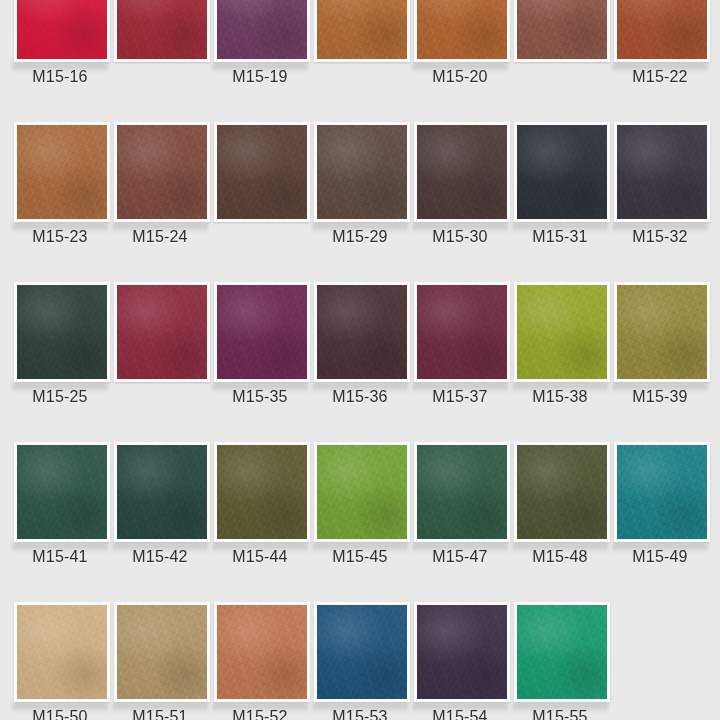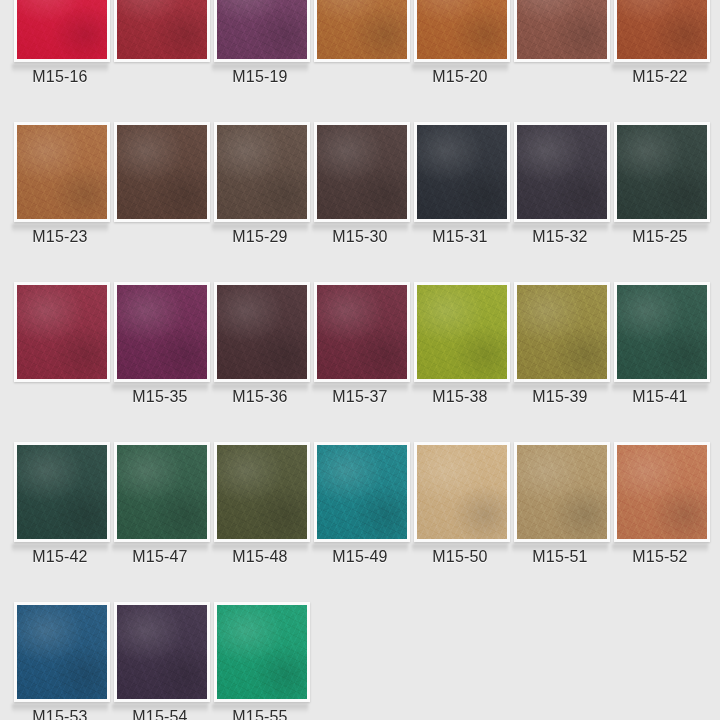--- a/index.html
+++ b/index.html
@@ -147,20 +147,29 @@
       <div class="swatch-frame">
         <div class="swatch" style="background-color: rgb(169, 105, 60);"></div>
       </div>
       <div class="label-band">
         <div class="shadowbar"></div>
         <span class="swatch-label">M15-23</span>
       </div>
     </div>
     <div class="cell">
       <div class="swatch-frame">
+        <div class="swatch" style="background-color: rgb(125, 74, 62);"></div>
+      </div>
+      <div class="label-band">
+        <div class="shadowbar"></div>
+        <span class="swatch-label">M15-24</span>
+      </div>
+    </div>
+    <div class="cell">
+      <div class="swatch-frame">
         <div class="swatch" style="background-color: rgb(91, 64, 54);"></div>
       </div>
     </div>
     <div class="cell">
       <div class="swatch-frame">
         <div class="swatch" style="background-color: rgb(93, 74, 64);"></div>
       </div>
       <div class="label-band">
         <div class="shadowbar"></div>
         <span class="swatch-label">M15-29</span>
@@ -261,20 +270,38 @@
         <span class="swatch-label">M15-41</span>
       </div>
     </div>
     <div class="cell">
       <div class="swatch-frame">
         <div class="swatch" style="background-color: rgb(39, 70, 63);"></div>
       </div>
       <div class="label-band">
         <div class="shadowbar"></div>
         <span class="swatch-label">M15-42</span>
+      </div>
+    </div>
+    <div class="cell">
+      <div class="swatch-frame">
+        <div class="swatch" style="background-color: rgb(93, 90, 48);"></div>
+      </div>
+      <div class="label-band">
+        <div class="shadowbar"></div>
+        <span class="swatch-label">M15-44</span>
+      </div>
+    </div>
+    <div class="cell">
+      <div class="swatch-frame">
+        <div class="swatch" style="background-color: rgb(114, 161, 53);"></div>
+      </div>
+      <div class="label-band">
+        <div class="shadowbar"></div>
+        <span class="swatch-label">M15-45</span>
       </div>
     </div>
     <div class="cell">
       <div class="swatch-frame">
         <div class="swatch" style="background-color: rgb(47, 90, 69);"></div>
       </div>
       <div class="label-band">
         <div class="shadowbar"></div>
         <span class="swatch-label">M15-47</span>
       </div>

